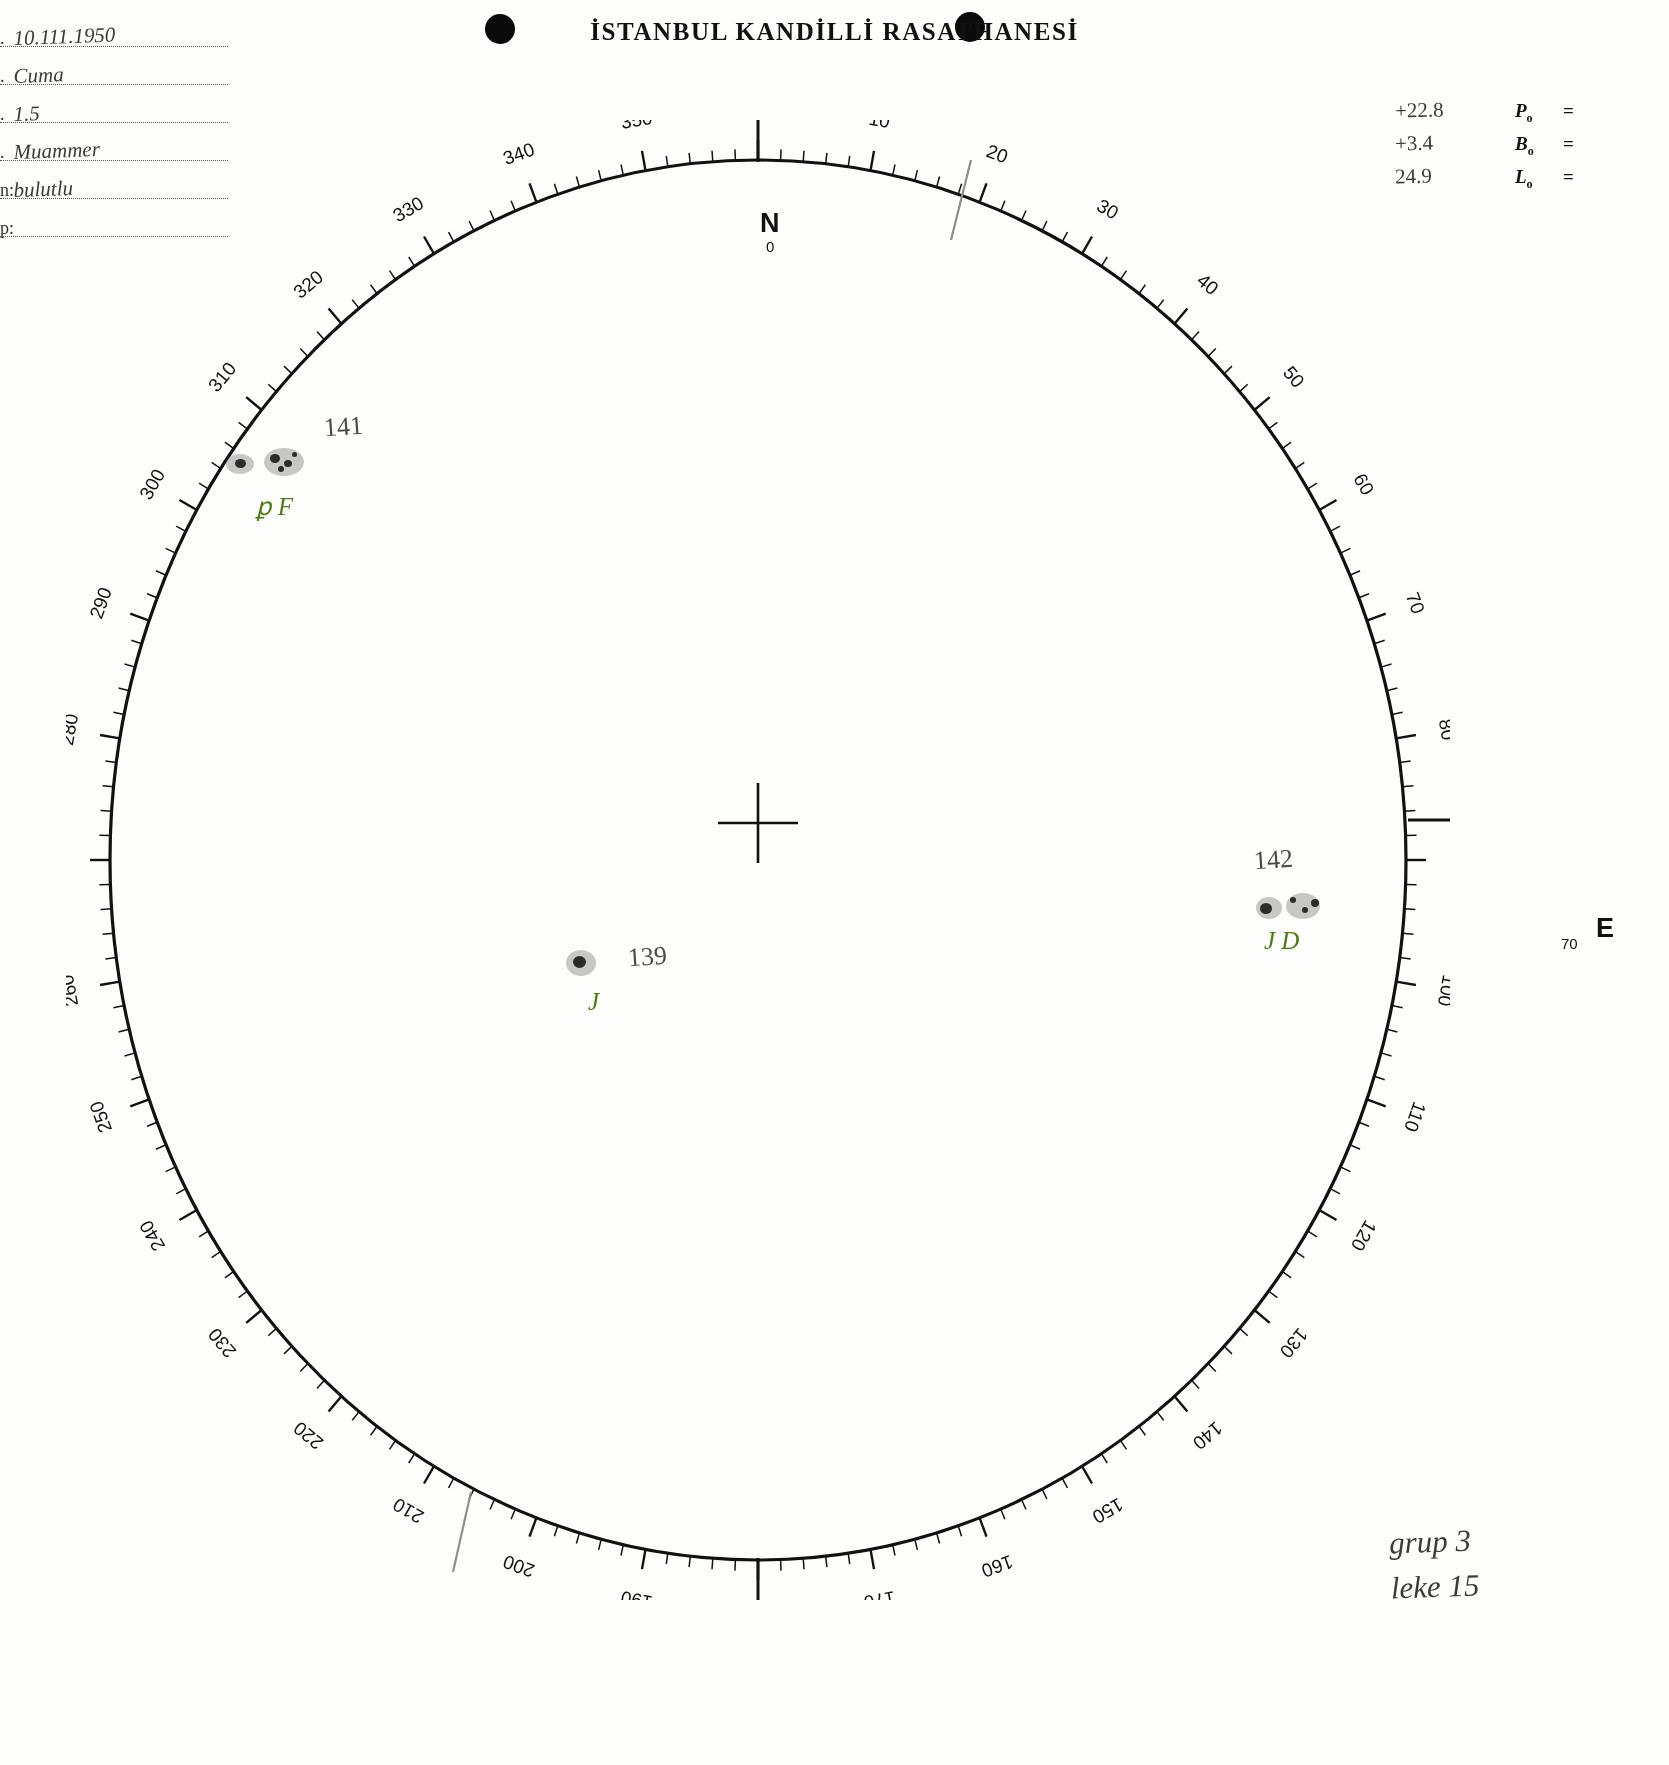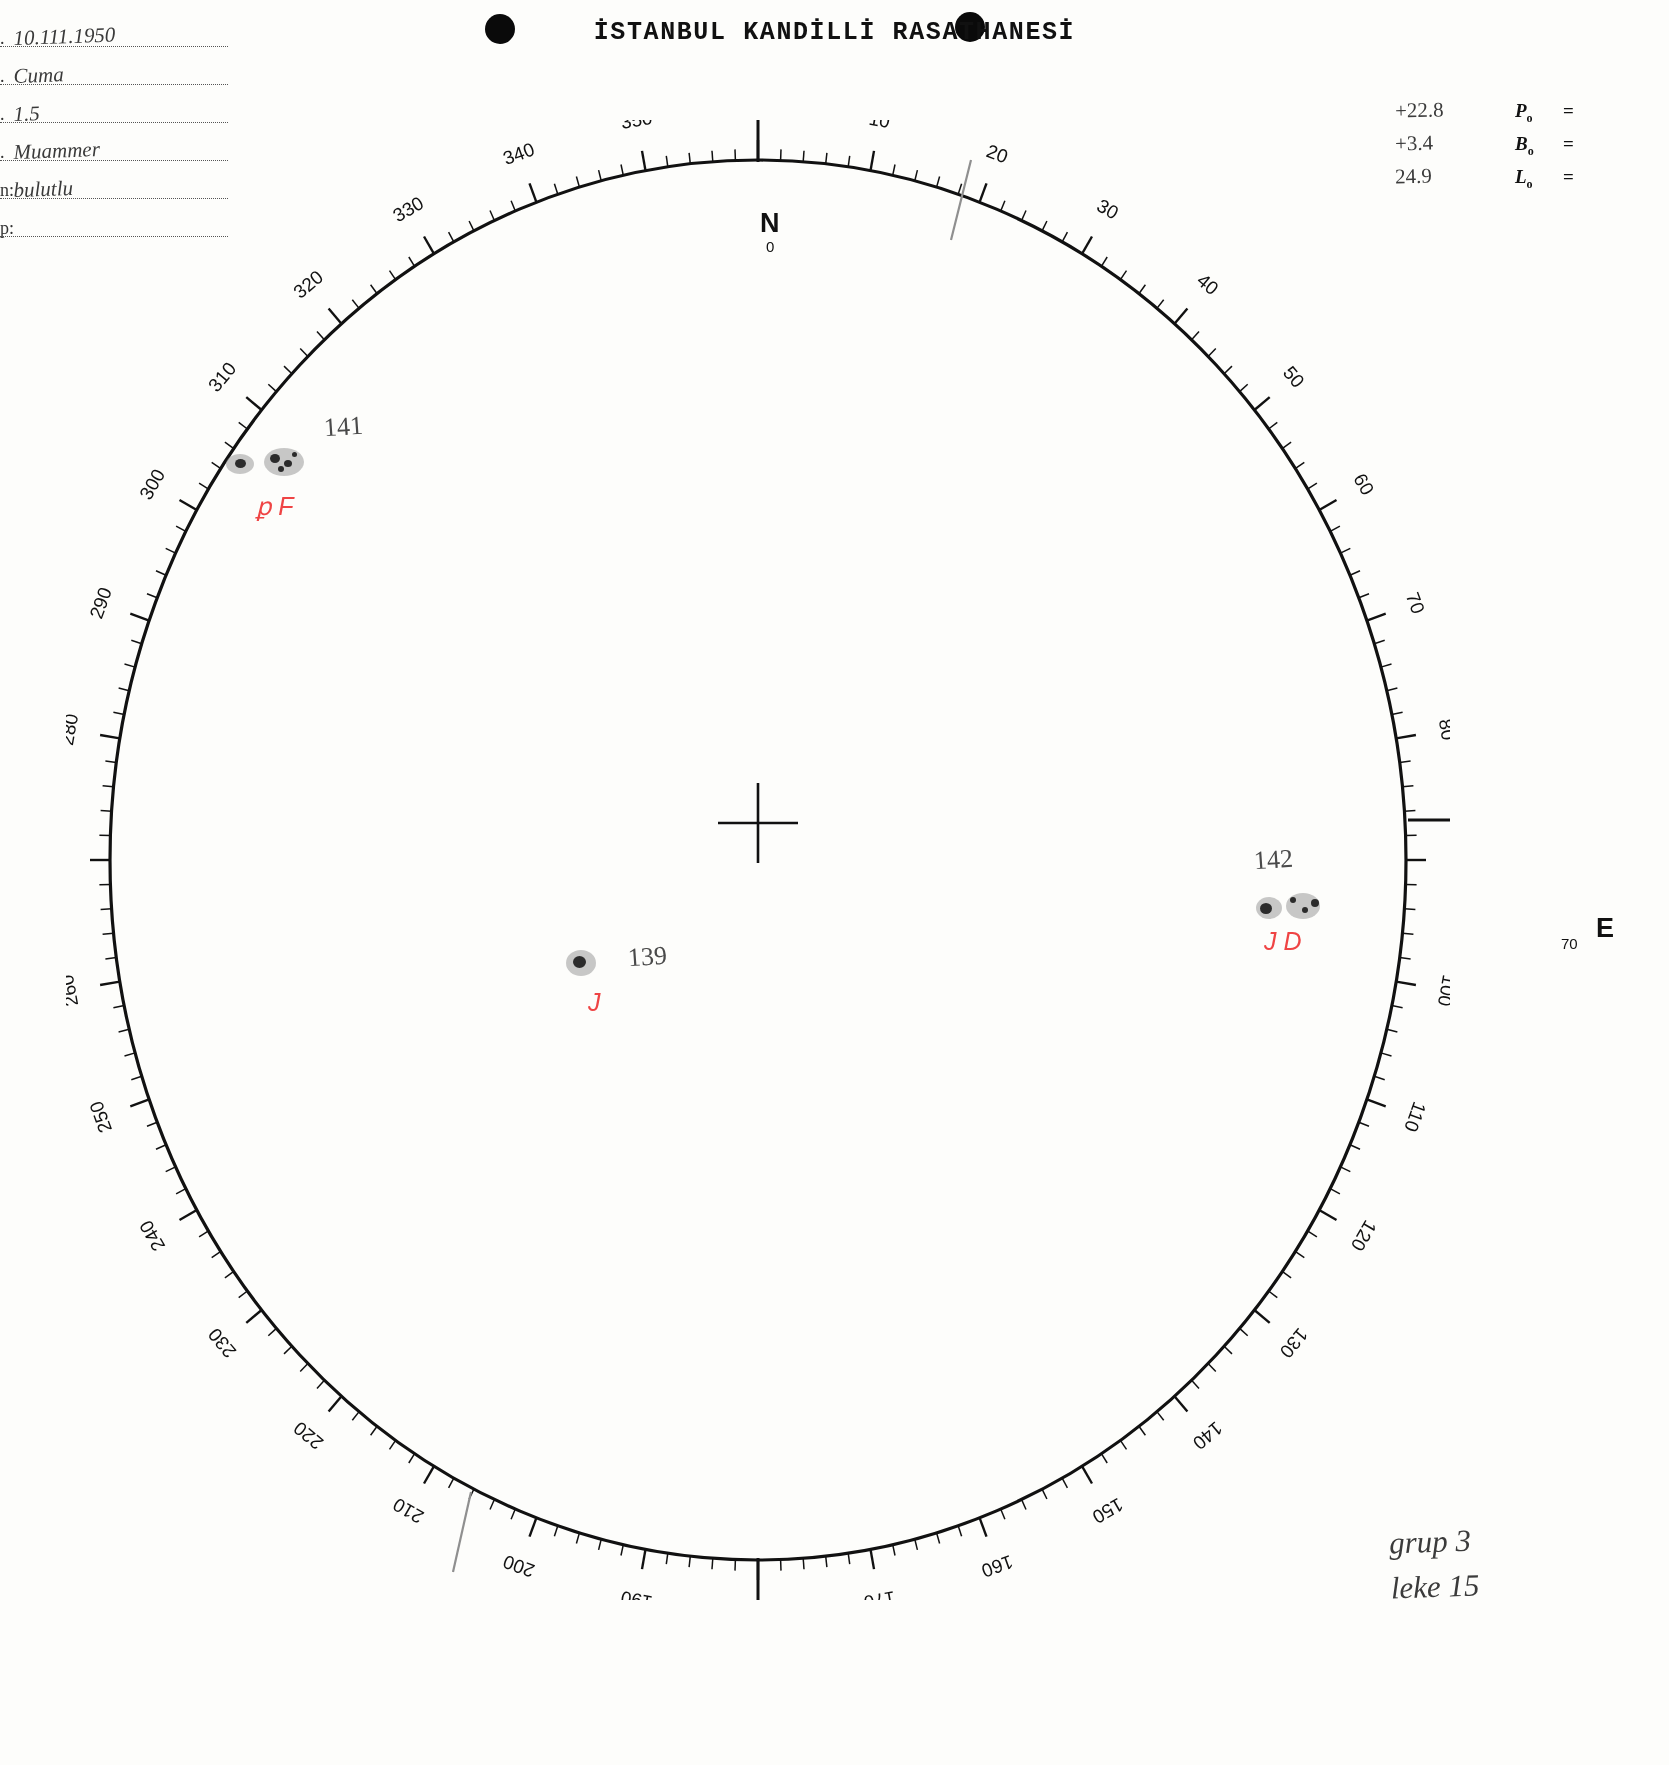--- a/index.html
+++ b/index.html
@@ -20,21 +20,21 @@
     inset: 0;
     background: #fdfdfb;
   }
   
   #header-title {
     position: absolute;
     top: 18px;
     left: 0;
     width: 1669px;
     text-align: center;
-    font-family: Liberation Mono, monospace;
+    font-family: Liberation Serif, serif;
     font-weight: bold;
     font-size: 25px;
     letter-spacing: 1.6px;
     white-space: nowrap;
   }
   .punch-hole {
     position: absolute;
     width: 30px;
     height: 30px;
     border-radius: 50%;
@@ -162,24 +162,24 @@
   .group .gnum {
     position: absolute;
     font-family: "Liberation Serif", serif;
     font-size: 26px;
     color: #4a4a4a;
     transform: rotate(-4deg);
     white-space: nowrap;
   }
   .group .gtype {
     position: absolute;
-    font-family: Liberation Sans, sans-serif;
+    font-family: Liberation Serif, serif;
     font-style: italic;
     font-size: 25px;
-    color: #ef4444;
+    color: #4d7c0f;
     white-space: nowrap;
     text-align: right;
   }
   .spot {
     position: absolute;
     border-radius: 50%;
     background: #2b2b2b;
   }
   .penumbra {
     position: absolute;

